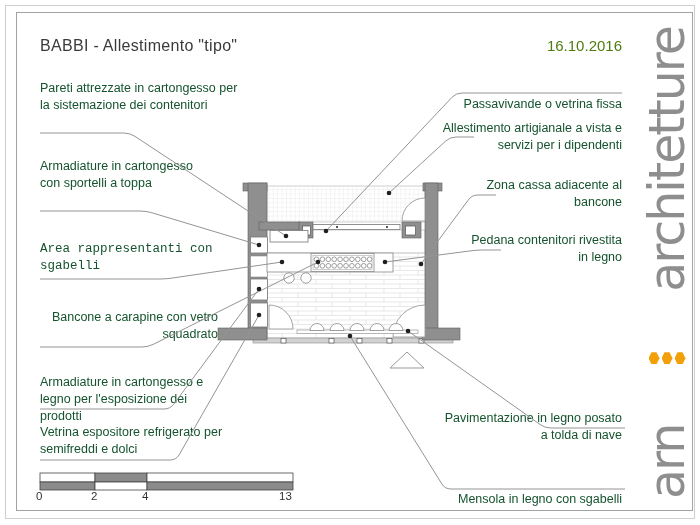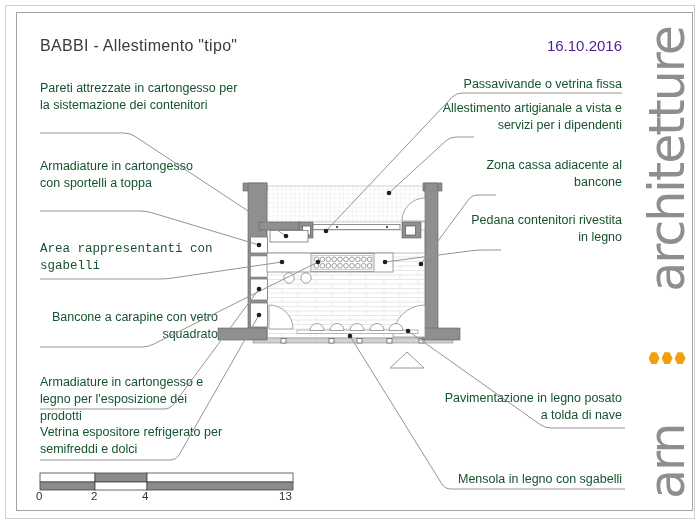--- a/index.html
+++ b/index.html
@@ -3,23 +3,23 @@
 <meta charset="utf-8">
 <style>
   html,body{margin:0;padding:0;background:#fff;}
   body{width:700px;height:525px;position:relative;overflow:hidden;
        font-family:"Liberation Sans", sans-serif;color:#3c3c3c;}
   .outer-frame{position:absolute;left:5px;top:5px;width:688px;height:512px;
        border:1px solid #cfcfcf;}
   .inner-frame{position:absolute;left:16px;top:12px;width:675px;height:497px;
        border:1px solid #a3a3a3;}
   .title{position:absolute;left:40px;top:37px;font-size:16px;letter-spacing:.3px;color:#3a3a3a;}
-  .date{position:absolute;right:78px;top:37px;font-size:15px;color:#4c1d95;}
+  .date{position:absolute;right:78px;top:37px;font-size:15px;color:#4d7c0f;}
   .ann{position:absolute;font-size:12.5px;line-height:17px;color:#14532d;}
-  .ann.right{text-align:right;}
+  .ann.right{text-align:right;margin-top:20px;}
   .l1{left:40px;top:80px;width:205px;}
   .l2{left:40px;top:158px;width:168px;}
   .l3{left:40px;top:241px;width:178px;font-family:Liberation Mono, monospace;}
   .l4{left:40px;top:309px;width:178px;text-align:right;}
   .l5{left:40px;top:356px;width:172px;margin-top:18px;}
   .l6{left:40px;top:424px;width:212px;}
   .r1{right:78px;top:76px;width:230px;white-space:nowrap;}
   .r2{right:78px;top:100px;width:196px;}
   .r3{right:78px;top:157px;width:156px;}
   .r4{right:78px;top:212px;width:162px;}

